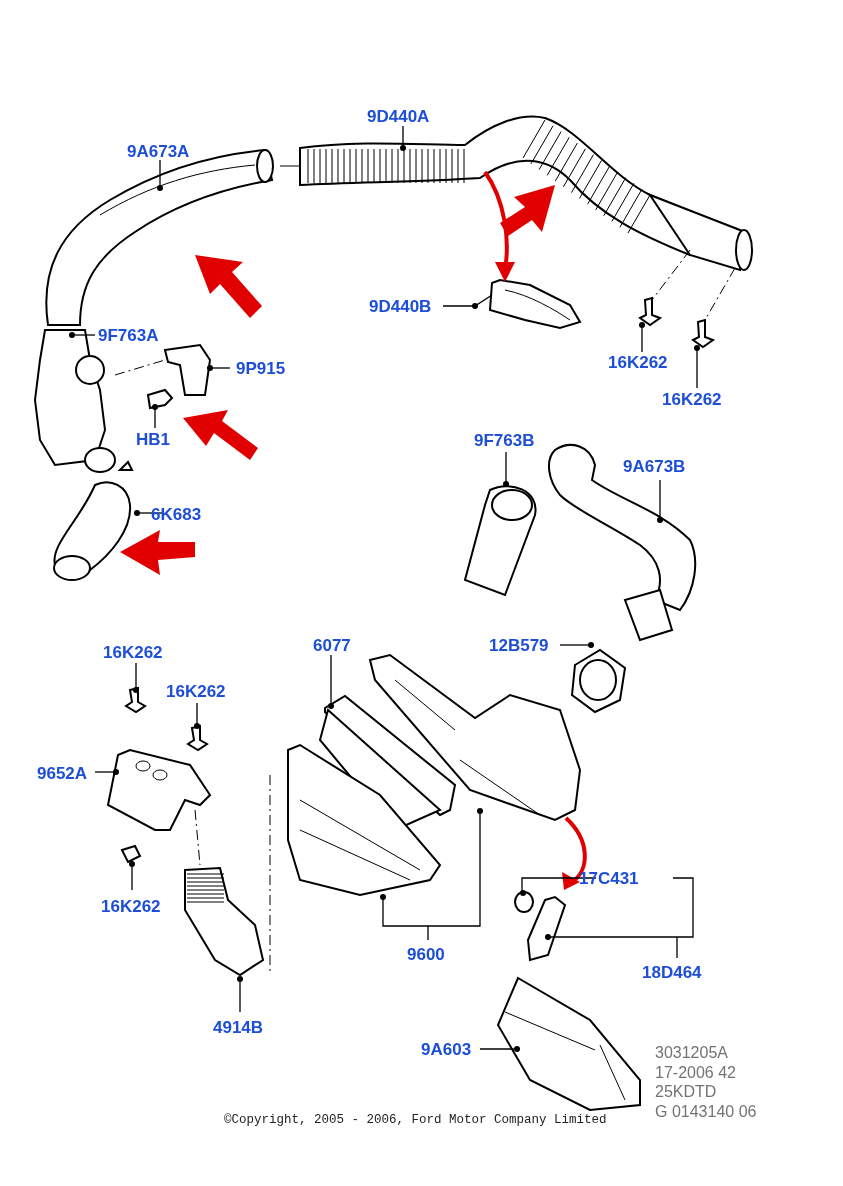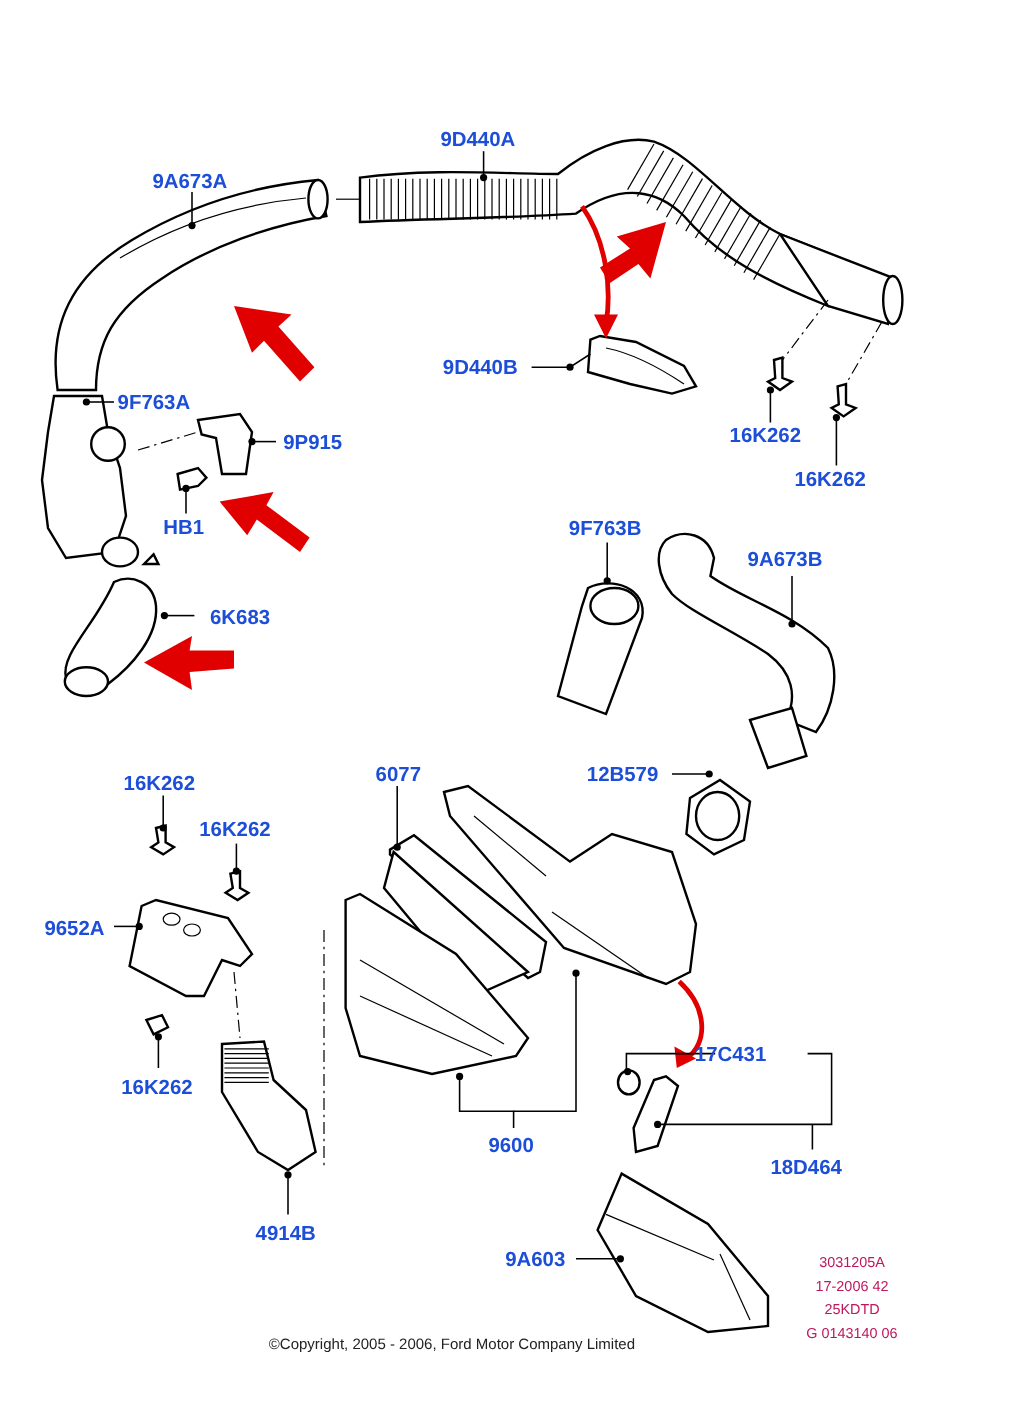--- a/index.html
+++ b/index.html
@@ -1,20 +1,20 @@
 <!DOCTYPE html>
 <html><head>
 <meta charset="utf-8">
 <style>
   html,body{margin:0;padding:0;background:#fff;}
   body{width:843px;height:1186px;position:relative;overflow:hidden;font-family:"Liberation Sans",sans-serif;}
   #diagram{position:absolute;left:0;top:0;width:843px;height:1186px;}
   .lbl{position:absolute;font-family:"Liberation Sans",sans-serif;font-weight:bold;font-size:17px;color:#1d4ed8;white-space:nowrap;line-height:1;}
-  .meta{position:absolute;font-family:"Liberation Sans",sans-serif;font-size:12px;color:#be185d;text-align:center;line-height:19.5px;}
-  .copy{position:absolute;left:224px;top:1113px;font-family:Liberation Sans, sans-serif;font-size:12.5px;color:#222;white-space:nowrap;}
+  .meta{position:absolute;font-family:"Liberation Sans",sans-serif;font-size:16px;color:#737373;line-height:19.5px;}
+  .copy{position:absolute;left:224px;top:1113px;font-family:Liberation Mono, monospace;font-size:12.5px;color:#222;white-space:nowrap;}
   .part{fill:#fff;stroke:#000;stroke-width:2;}
   .thin{fill:none;stroke:#000;stroke-width:1;}
   .lead{fill:none;stroke:#000;stroke-width:1.3;}
   .dash{fill:none;stroke:#000;stroke-width:1;stroke-dasharray:10 4 2 4;}
   .dot{fill:#000;}
   .arrow{fill:#e00000;}
 </style>
 </head>
 <body>
 
@@ -240,21 +240,21 @@
 </svg>
 
 <div class="lbl" style="left:127px;top:143px">9A673A</div>
 <div class="lbl" style="left:367px;top:108px">9D440A</div>
 <div class="lbl" style="left:369px;top:298px">9D440B</div>
 <div class="lbl" style="left:608px;top:354px">16K262</div>
 <div class="lbl" style="left:662px;top:391px">16K262</div>
 <div class="lbl" style="left:98px;top:327px">9F763A</div>
 <div class="lbl" style="left:236px;top:360px">9P915</div>
 <div class="lbl" style="left:136px;top:431px">HB1</div>
-<div class="lbl" style="left:175px;top:506px">6K683</div>
+<div class="lbl" style="left:151px;top:506px">6K683</div>
 <div class="lbl" style="left:474px;top:432px">9F763B</div>
 <div class="lbl" style="left:623px;top:458px">9A673B</div>
 <div class="lbl" style="left:489px;top:637px">12B579</div>
 <div class="lbl" style="left:313px;top:637px">6077</div>
 <div class="lbl" style="left:103px;top:644px">16K262</div>
 <div class="lbl" style="left:166px;top:683px">16K262</div>
 <div class="lbl" style="left:37px;top:765px">9652A</div>
 <div class="lbl" style="left:101px;top:898px">16K262</div>
 <div class="lbl" style="left:213px;top:1019px">4914B</div>
 <div class="lbl" style="left:407px;top:946px">9600</div>

